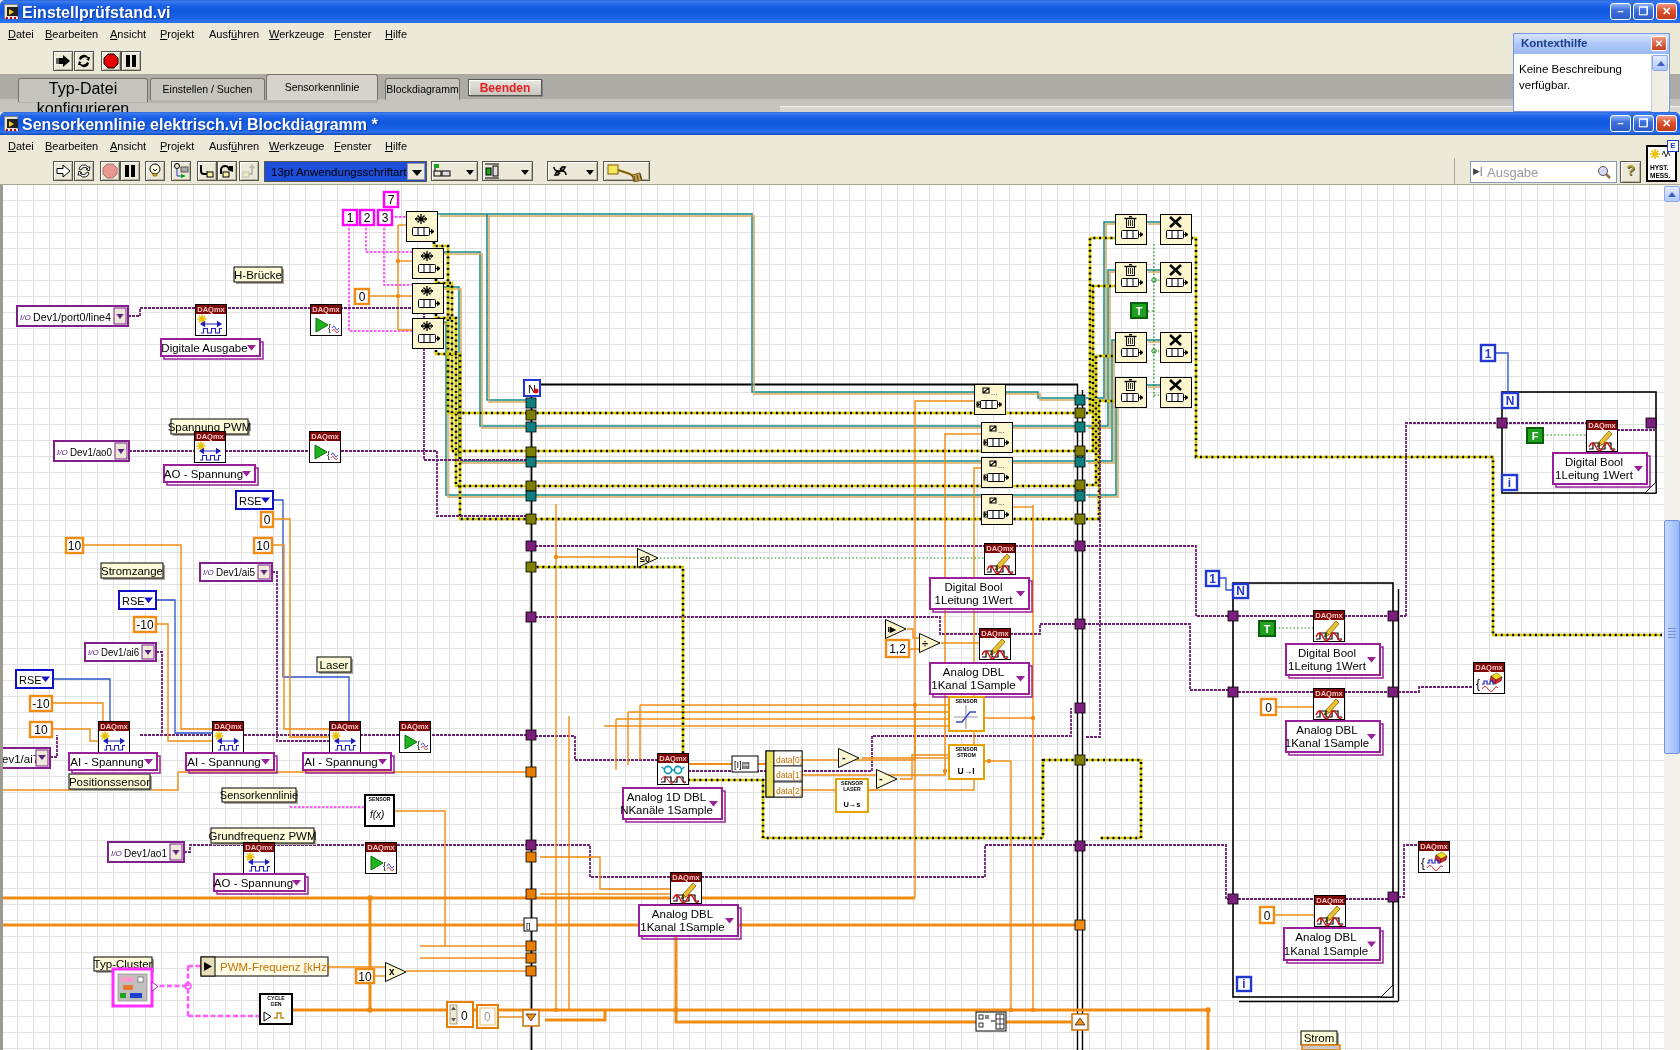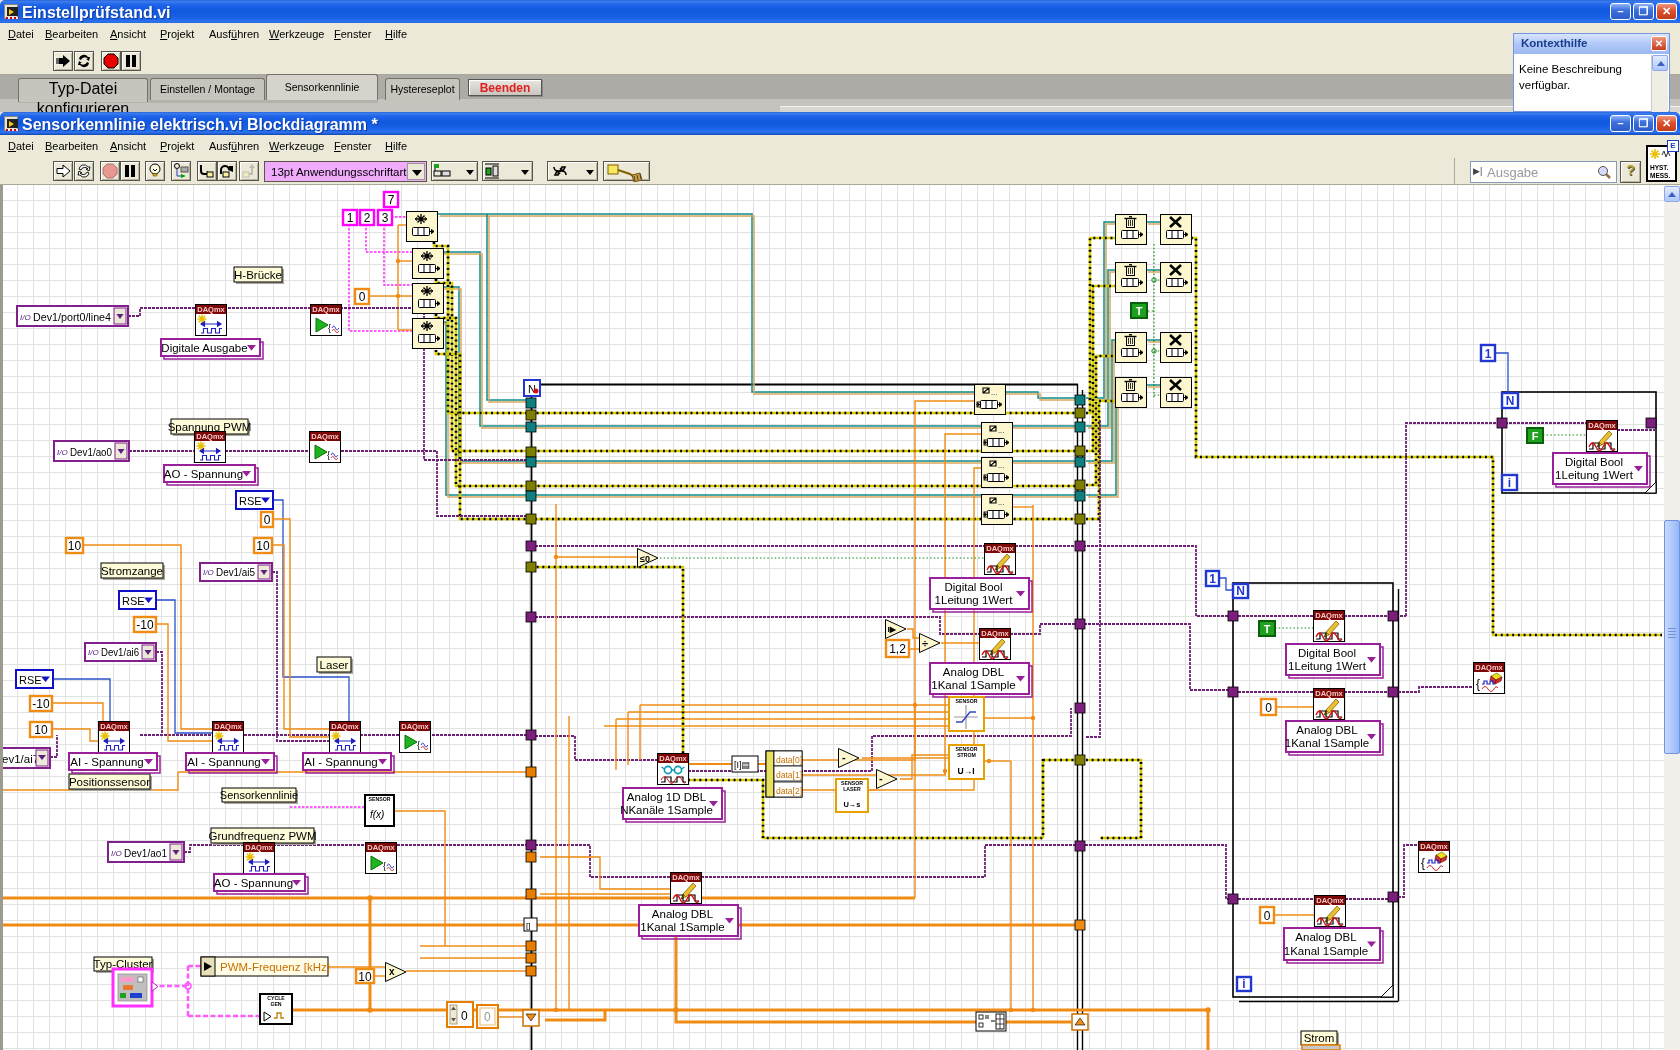--- a/index.html
+++ b/index.html
@@ -722,23 +722,23 @@
     </svg></div>
 <div class="abs tbtn" style="left:121px;top:51px"><svg width="18" height="18" viewBox="0 0 18 18">
       <rect x="4" y="3" width="4" height="12" fill="#000"></rect>
       <rect x="10" y="3" width="4" height="12" fill="#000"></rect>
     </svg></div>
 <div class="abs" style="left:0;top:75px;width:1680px;height:37px;background:#ACABA5"></div>
 <div class="abs" style="left:0;top:99px;width:1680px;height:13px;background:#C5C3BE"></div>
 <div class="abs" style="left:780px;top:106px;width:900px;height:6px;background:#D8D6D0;border-top:1px solid #F4F3F0"></div>
 <div class="abs" style="left:18px;top:99px;width:360px;height:4px;background:#B4B2AC"></div>
 <div class="tab" style="left:18px;top:78px;width:130px;height:24px;line-height:20px;font-size:16px;">Typ-Datei konfigurieren</div>
-<div class="tab" style="left:150px;top:78px;width:115px;height:22px;line-height:20px;font-size:10.5px;">Einstellen / Montage</div>
+<div class="tab" style="left:150px;top:78px;width:115px;height:22px;line-height:20px;font-size:10.5px;">Einstellen / Suchen</div>
 <div class="tab" style="left:266px;top:74px;width:112px;height:26px;line-height:24px;font-size:10.5px;background:#D5D3CC;">Sensorkennlinie</div>
-<div class="tab" style="left:385px;top:78px;width:75px;height:22px;line-height:20px;font-size:10.5px;">Hystereseplot</div>
+<div class="tab" style="left:385px;top:78px;width:75px;height:22px;line-height:20px;font-size:10.5px;">Blockdiagramm</div>
 <div class="abs" style="left:468px;top:79px;width:74px;height:17px;background:linear-gradient(180deg,#E8E6E0,#C9C6BE);border:1px solid #555;box-shadow:inset 1px 1px 0 #fff, 1px 1px 0 #888;text-align:center;line-height:16px;font-size:12px;font-weight:bold;color:#E02020">Beenden</div>
 <div class="abs titlebar" style="top:112px;border-radius:5px 5px 0 0">
     <div class="lvicon">
       <div class="ic1"></div>
       <div class="ic2"></div>
       <div class="ic3"></div>
     </div>
     <div class="ttext">Sensorkennlinie elektrisch.vi Blockdiagramm *</div>
     <div class="wbtns">
       <div class="wb">–</div>
@@ -794,21 +794,21 @@
       <path d="M11,4 h4 v6 l-5,-2 z" fill="#000"></path>
       <rect x="5" y="10" width="6" height="5" fill="#F8F0A0" stroke="#000"></rect>
     </svg></div>
 <div class="abs tbtn" style="left:239px;top:161px"><svg width="18" height="18" viewBox="0 0 18 18">
       <g opacity="0.45">
         <rect x="3" y="10" width="6" height="5" fill="#F8F0A0" stroke="#888"></rect>
         <path d="M9,12 h3 v-7" stroke="#888" stroke-width="2" fill="none"></path>
         <path d="M9,6 l3,-4 3,4 z" fill="#888"></path>
       </g>
     </svg></div>
-<div class="abs" style="left:264px;top:161px;width:163px;height:21px;background:#f0abfc;border:1px solid #58554A;white-space:nowrap;overflow:hidden;font-size:11.5px;color:#000;line-height:20px;padding-left:6px">13pt Anwendungsschriftart<div class="abs" style="right:1px;top:1px;width:18px;height:17px;background:#ECE9D8;border:1px solid #999">
+<div class="abs" style="left:264px;top:161px;width:163px;height:21px;background:#1d4ed8;border:1px solid #58554A;white-space:nowrap;overflow:hidden;font-size:11.5px;color:#000;line-height:20px;padding-left:6px">13pt Anwendungsschriftart<div class="abs" style="right:1px;top:1px;width:18px;height:17px;background:#ECE9D8;border:1px solid #999">
       <div class="abs" style="left:4px;top:6px;width:0;height:0;border-left:5px solid transparent;border-right:5px solid transparent;border-top:6px solid #000"></div>
     </div></div>
 <div class="abs tbtn" style="left:431px;top:161px;width:47px"><svg width="24" height="18">
       <rect x="2" y="2" width="5" height="4" fill="#20A020"></rect>
       <rect x="2" y="9" width="7" height="5" fill="none" stroke="#000"></rect>
       <rect x="10" y="9" width="8" height="5" fill="#ddd" stroke="#000"></rect>
       <path d="M3,6 v3" stroke="#000"></path>
     </svg><div class="abs" style="right:3px;top:8px;width:0;height:0;border-left:4px solid transparent;border-right:4px solid transparent;border-top:5px solid #000"></div></div>
 <div class="abs tbtn" style="left:482px;top:161px;width:51px"><svg width="24" height="18">
       <rect x="3" y="6" width="5" height="7" fill="#20A020" stroke="#000"></rect>

